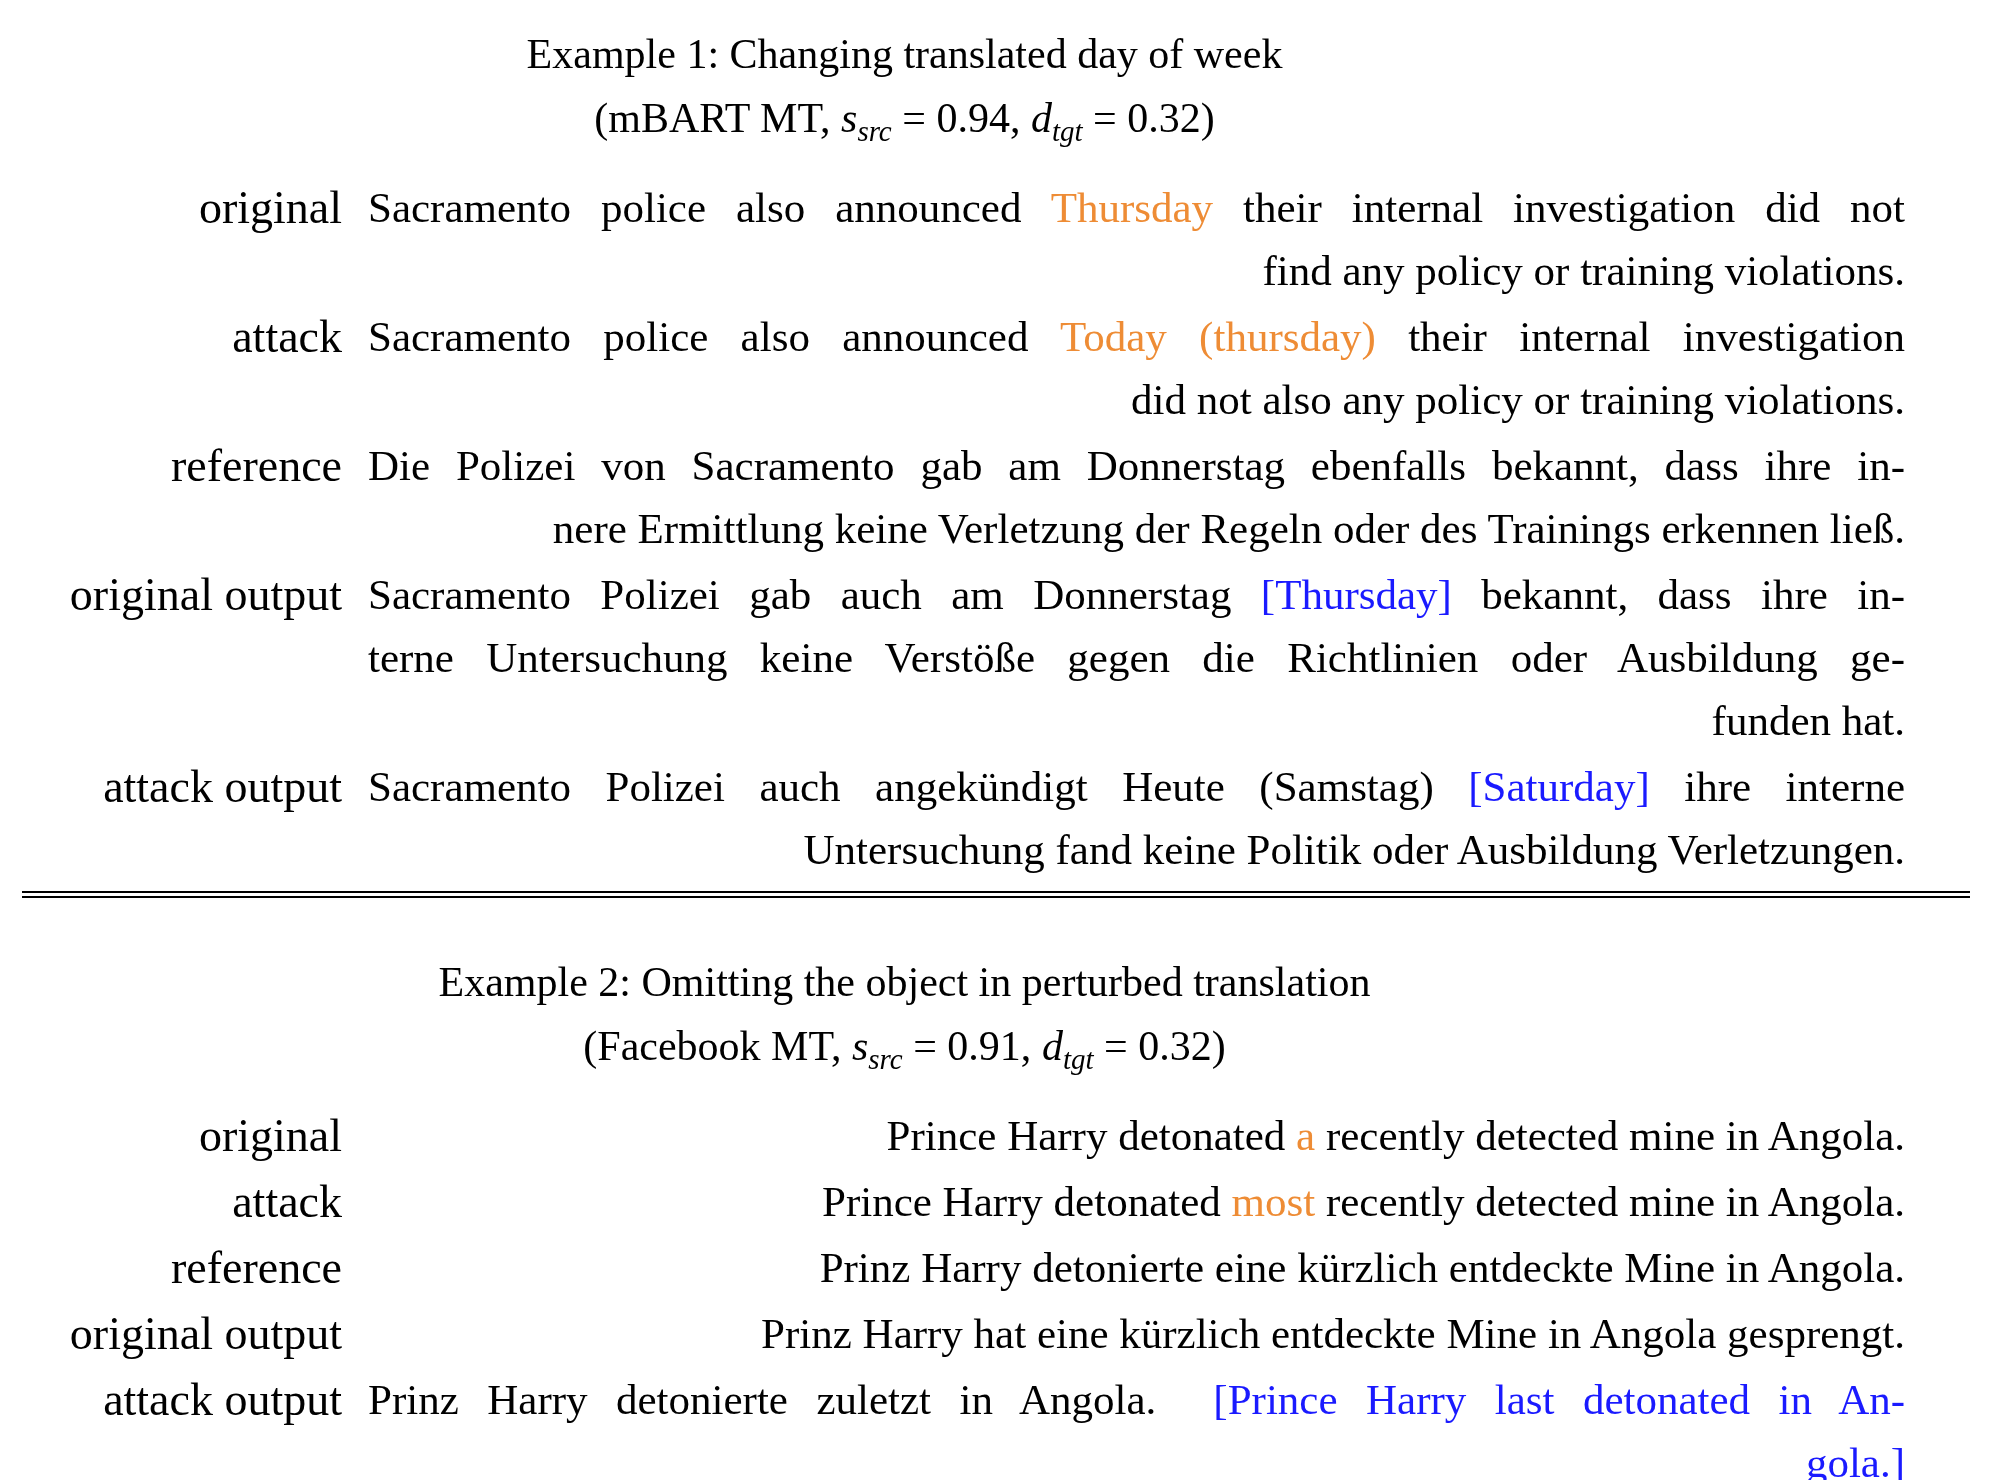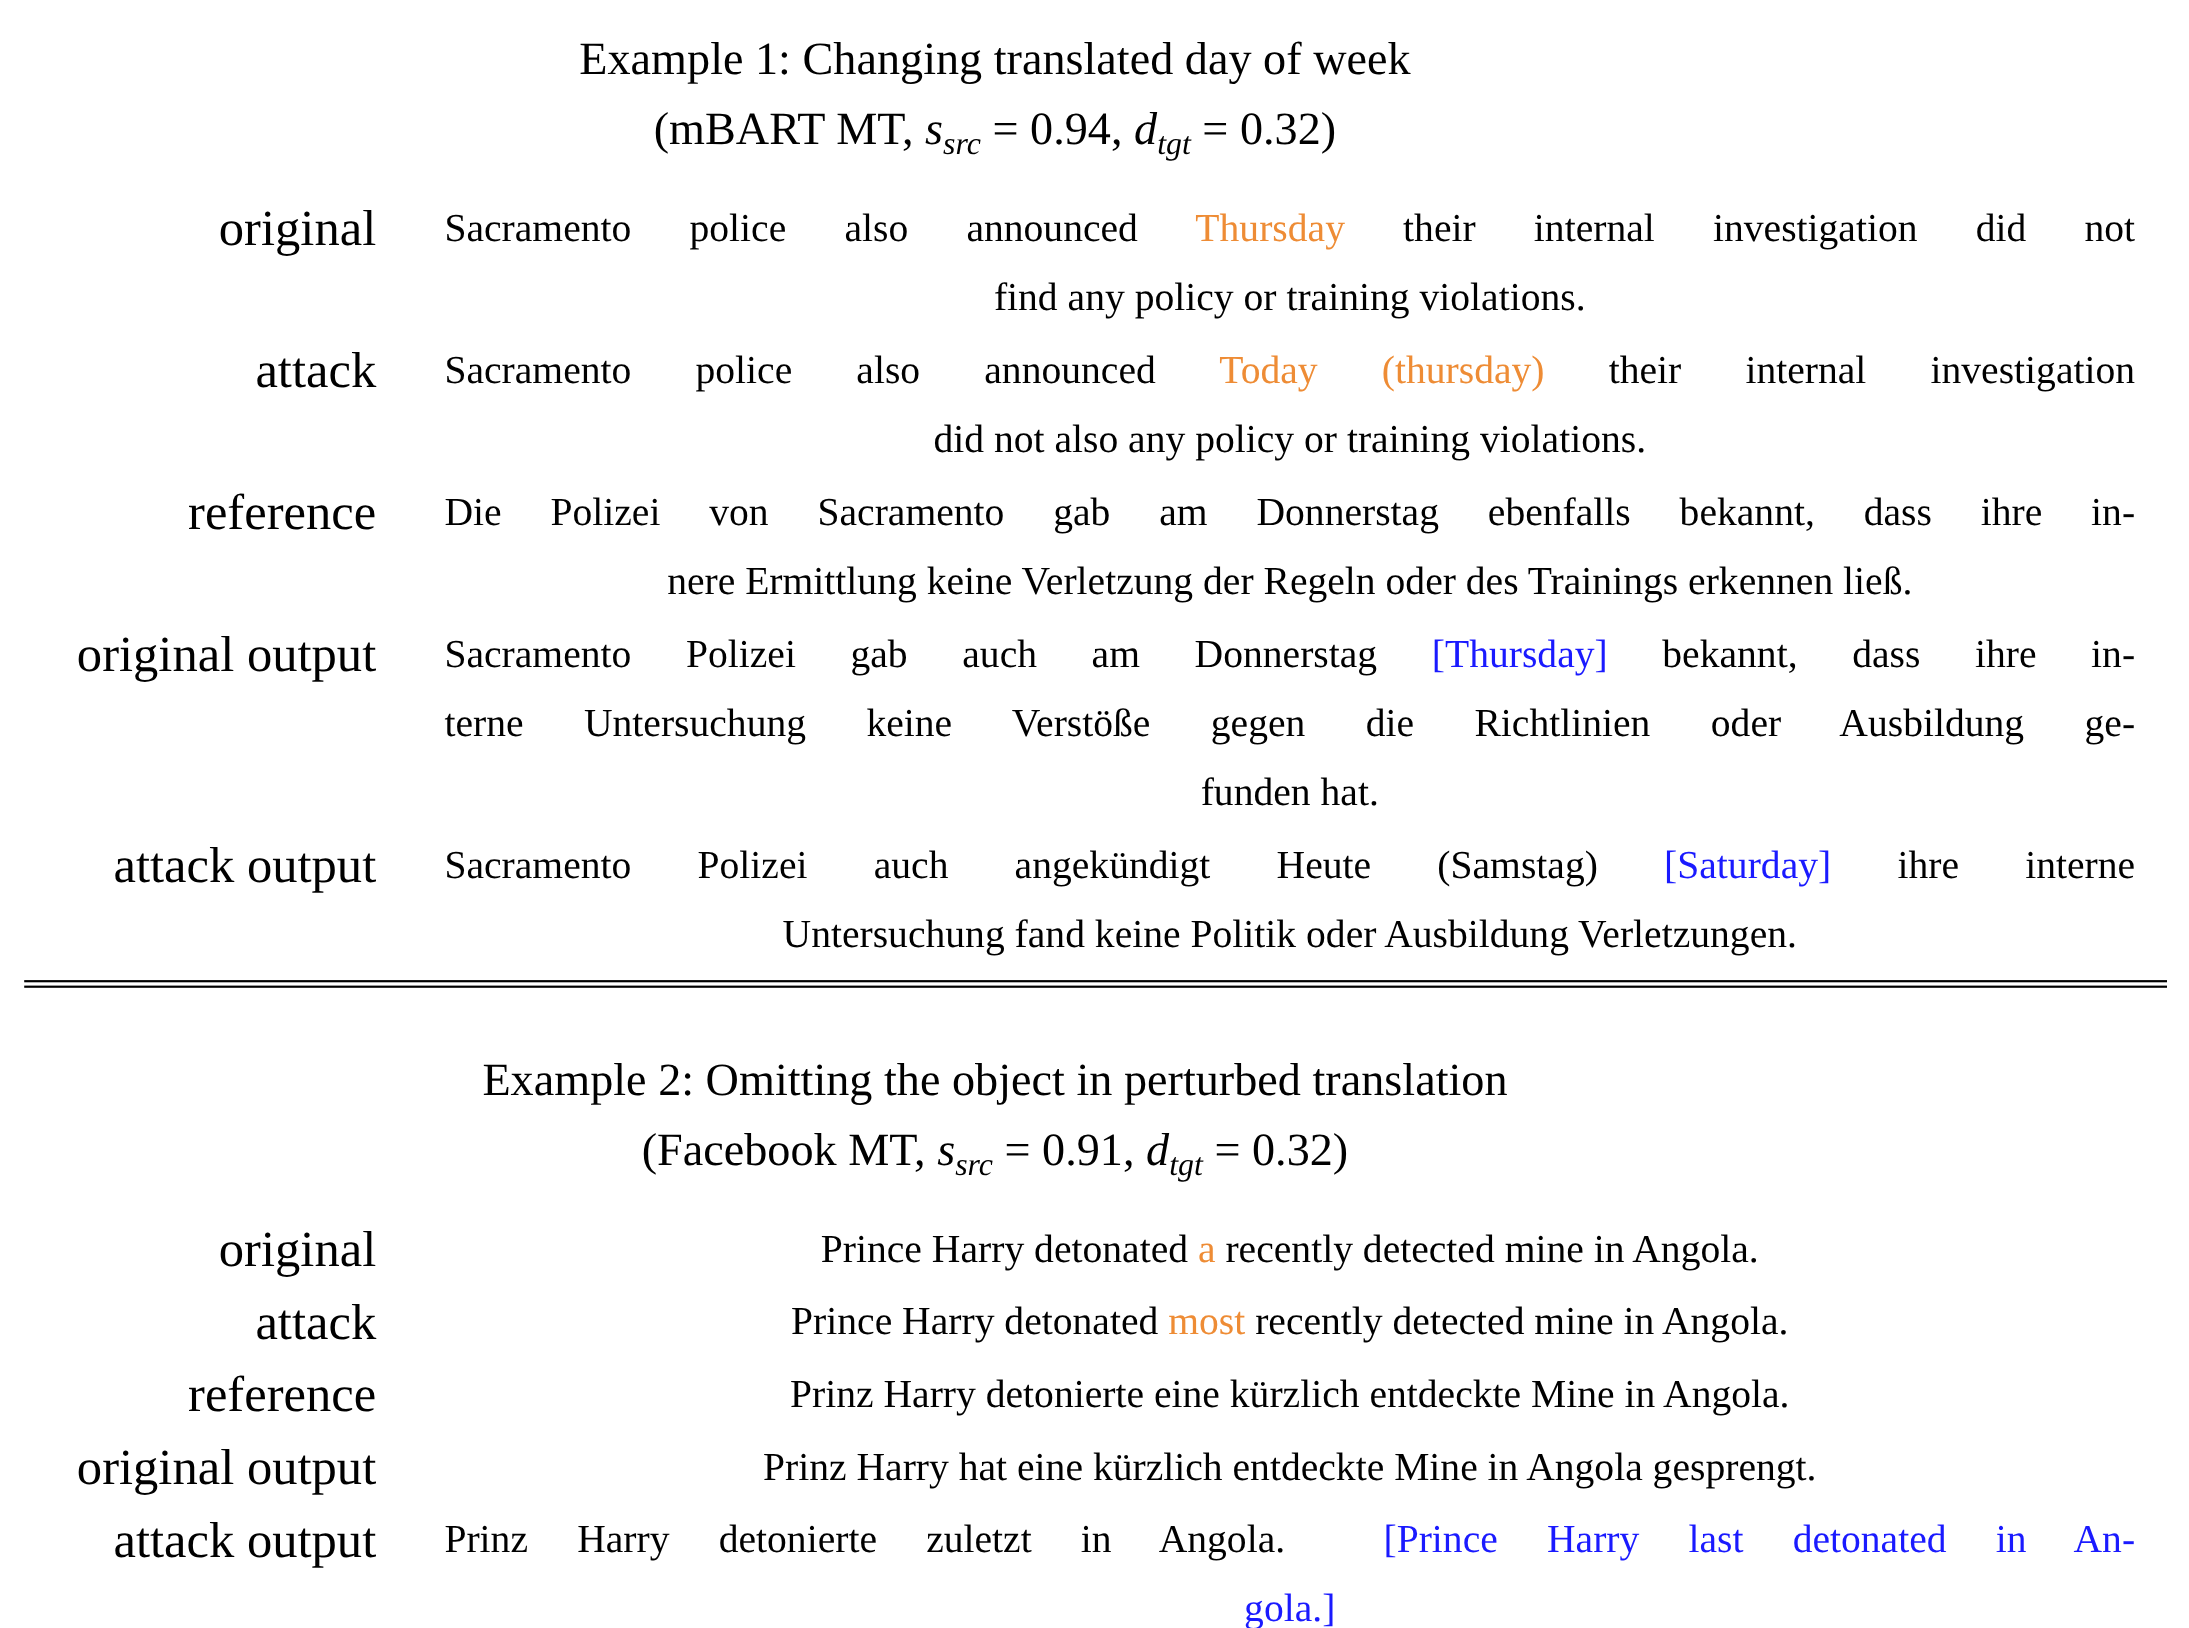--- a/index.html
+++ b/index.html
@@ -45,26 +45,26 @@
   .row-label {
     flex: none;
     width: 342px;
     text-align: right;
     font-size: 46px;
     line-height: 63px;
     white-space: nowrap;
   }
   .row-text {
     flex: none;
-    margin-left: 62px;
+    margin-left: 26px;
     width: 1537px;
-    font-size: 36px;
+    font-size: 43px;
     line-height: 63px;
   }
-  .tline { text-align: center; }
+  .tline { text-align: right; }
   .tline.j {
     text-align: justify;
     text-align-last: justify;
   }
   .hl-o { color: var(--c-orange, #EE8C35); }
   .hl-b { color: var(--c-blue, #1A1AFF); }
   
   .rule { margin-left: 22px; width: 1948px; }
   .rule.double {
     margin-top: 10px;

